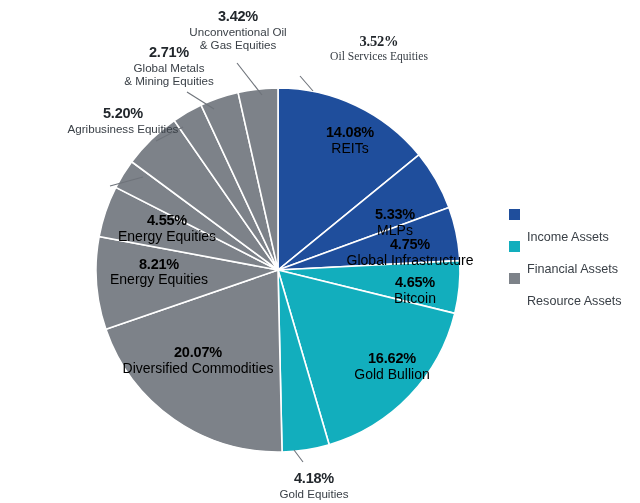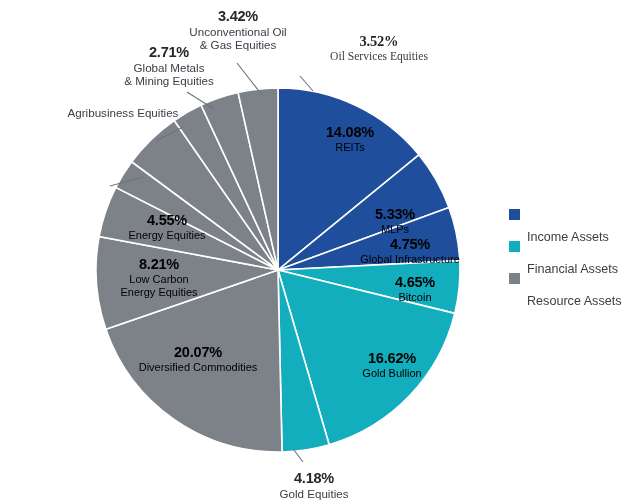--- a/index.html
+++ b/index.html
@@ -57,21 +57,21 @@
     white-space: nowrap;
     color: #000000;
   }
   .inlabel .pct {
     font-size: 14.5px;
     font-weight: bold;
     display: block;
     letter-spacing: -0.2px;
   }
   .inlabel .nm {
-    font-size: 11px;
+    font-size: 14px;
     display: block;
     margin-top: 1px;
   }
   
   #legend {
     position: absolute;
     left: 509px;
     top: 198px;
     width: 128px;
   }
@@ -136,20 +136,21 @@
     <span class="nm" style="margin-top:0;">&amp; Gas Equities</span>
   </div>
 
   <div class="callout" style="left:74px; top:44px; width:190px;">
     <span class="pct">2.71%</span>
     <span class="nm">Global Metals</span>
     <span class="nm" style="margin-top:0;">&amp; Mining Equities</span>
   </div>
 
   <div class="callout" style="left:28px; top:105px; width:190px;">
+    <span class="pct">5.20%</span>
     <span class="nm">Agribusiness Equities</span>
   </div>
 
 
   <div class="callout" style="left:234px; top:470px; width:160px;">
     <span class="pct">4.18%</span>
     <span class="nm">Gold Equities</span>
   </div>
 
   <div class="inlabel" style="left:285px; top:124px; width:130px;">
@@ -177,21 +178,20 @@
     <span class="nm">Gold Bullion</span>
   </div>
 
   <div class="inlabel" style="left:92px; top:212px; width:150px;">
     <span class="pct">4.55%</span>
     <span class="nm">Energy Equities</span>
   </div>
 
   <div class="inlabel" style="left:84px; top:256px; width:150px;">
     <span class="pct">8.21%</span>
-    <span class="nm">Low Carbon</span>
     <span class="nm" style="margin-top:0;">Energy Equities</span>
   </div>
 
   <div class="inlabel" style="left:108px; top:344px; width:180px;">
     <span class="pct">20.07%</span>
     <span class="nm">Diversified Commodities</span>
   </div>
 
   <div id="legend">
     <div class="legend-row">

